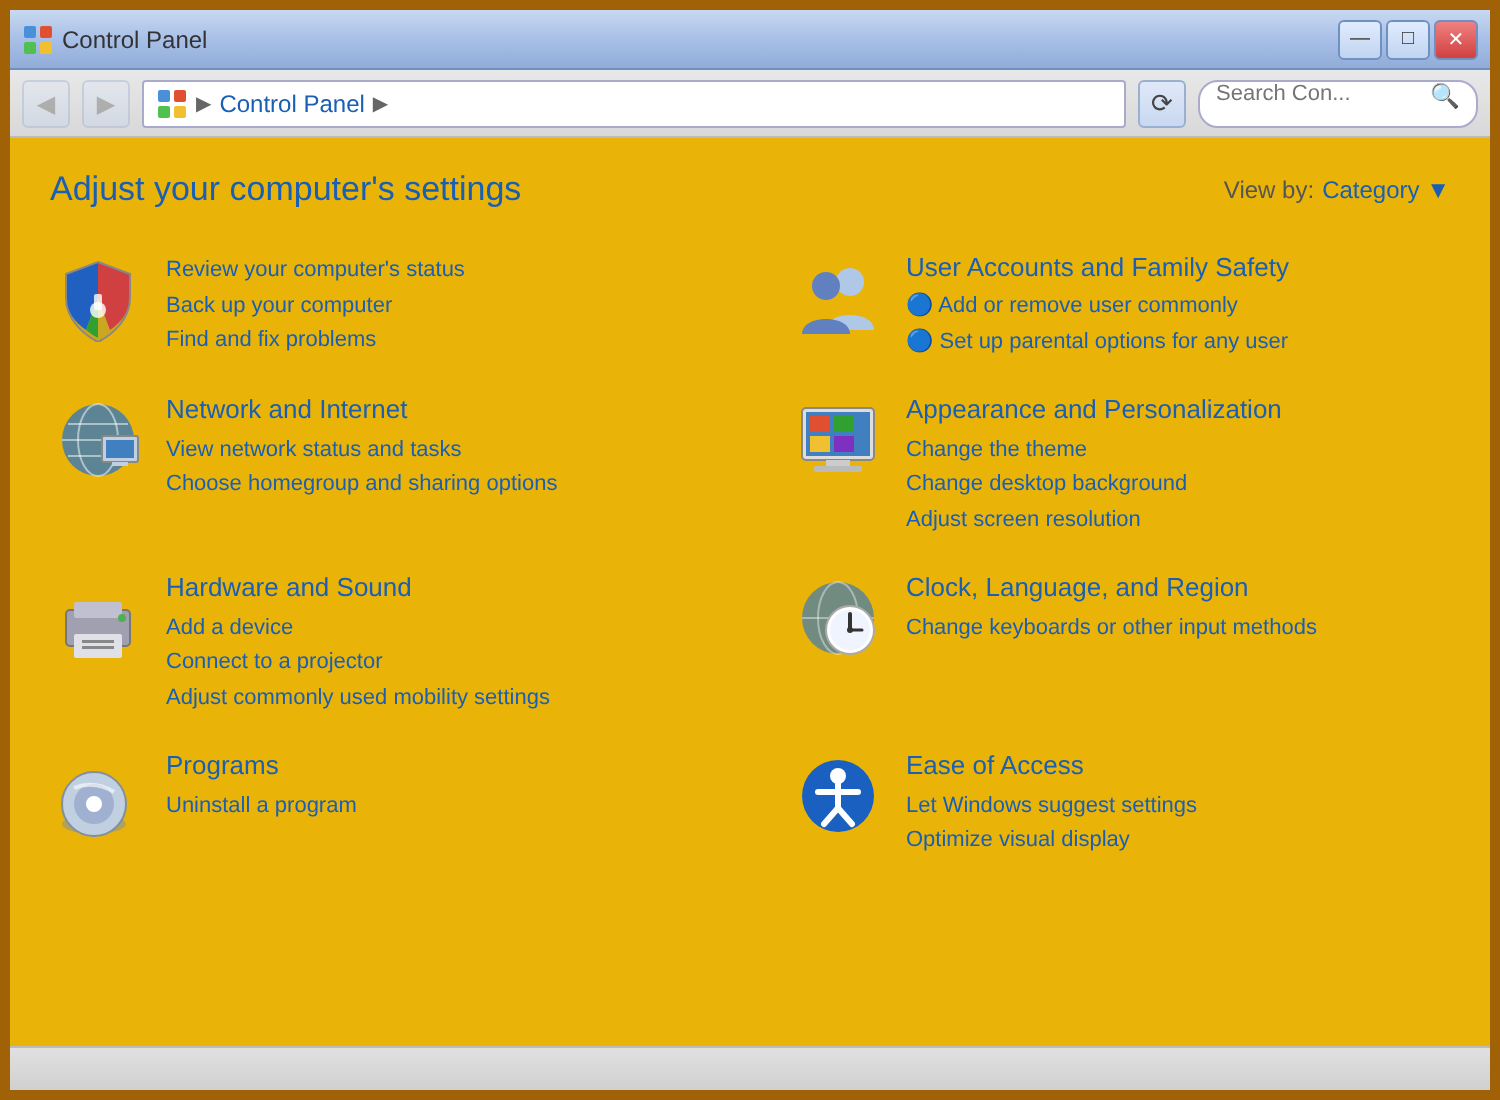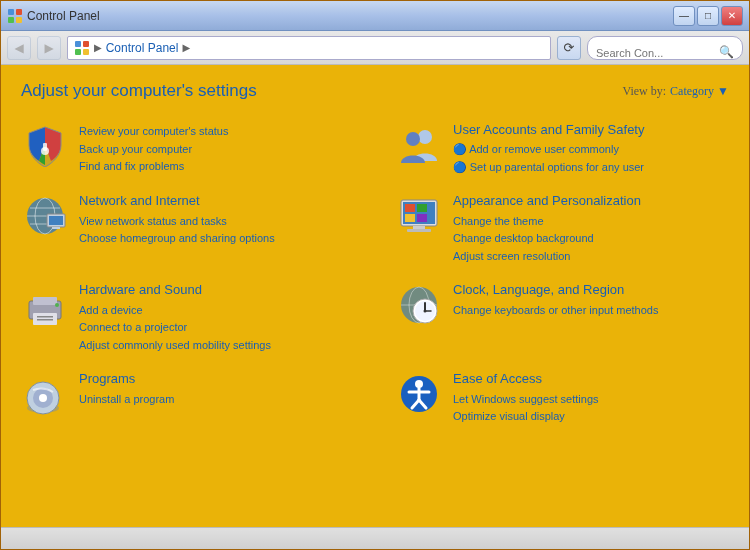--- a/index.html
+++ b/index.html
@@ -8,21 +8,21 @@
       font-size: 12px;
       background: #c0c0c0;
       width: 750px;
       height: 550px;
       overflow: hidden;
     }
     .window {
       width: 750px;
       height: 550px;
       background: #f0f0f0;
-      border: 1px solid #a16207;
+      border: 5px solid #a16207;
       display: flex;
       flex-direction: column;
     }
     
     .title-bar {
       background: linear-gradient(to bottom, #c8d8f0 0%, #a8c0e8 50%, #90acd8 100%);
       height: 30px;
       display: flex;
       align-items: center;
       padding: 0 6px;
@@ -117,27 +117,27 @@
       border: 1px solid #9ab0d0;
       border-radius: 3px;
       display: flex;
       align-items: center;
       justify-content: center;
       cursor: pointer;
       font-size: 13px;
       color: #444;
     }
     .search-box {
-      width: 156px;
+      width: 140px;
       height: 24px;
       border: 1px solid #aac;
       border-radius: 10px;
       background: white;
       display: flex;
-      align-items: flex-end;
+      align-items: flex-start;
       padding: 0 8px;
       gap: 4px;
     }
     .search-input {
       border: none;
       outline: none;
       font-size: 11px;
       color: #999;
       width: 100%;
       background: transparent;
@@ -164,21 +164,20 @@
       font-size: 17px;
       color: #1a5fb4;
       font-weight: normal;
     }
     .view-by {
       display: flex;
       align-items: flex-end;
       gap: 4px;
       font-size: 12px;
       color: #555;
-      font-family: Liberation Serif, serif;
     }
     .view-by-label {
       color: #555;
     }
     .view-by-value {
       color: #1a5fb4;
       cursor: pointer;
     }
     
     .categories-grid {

